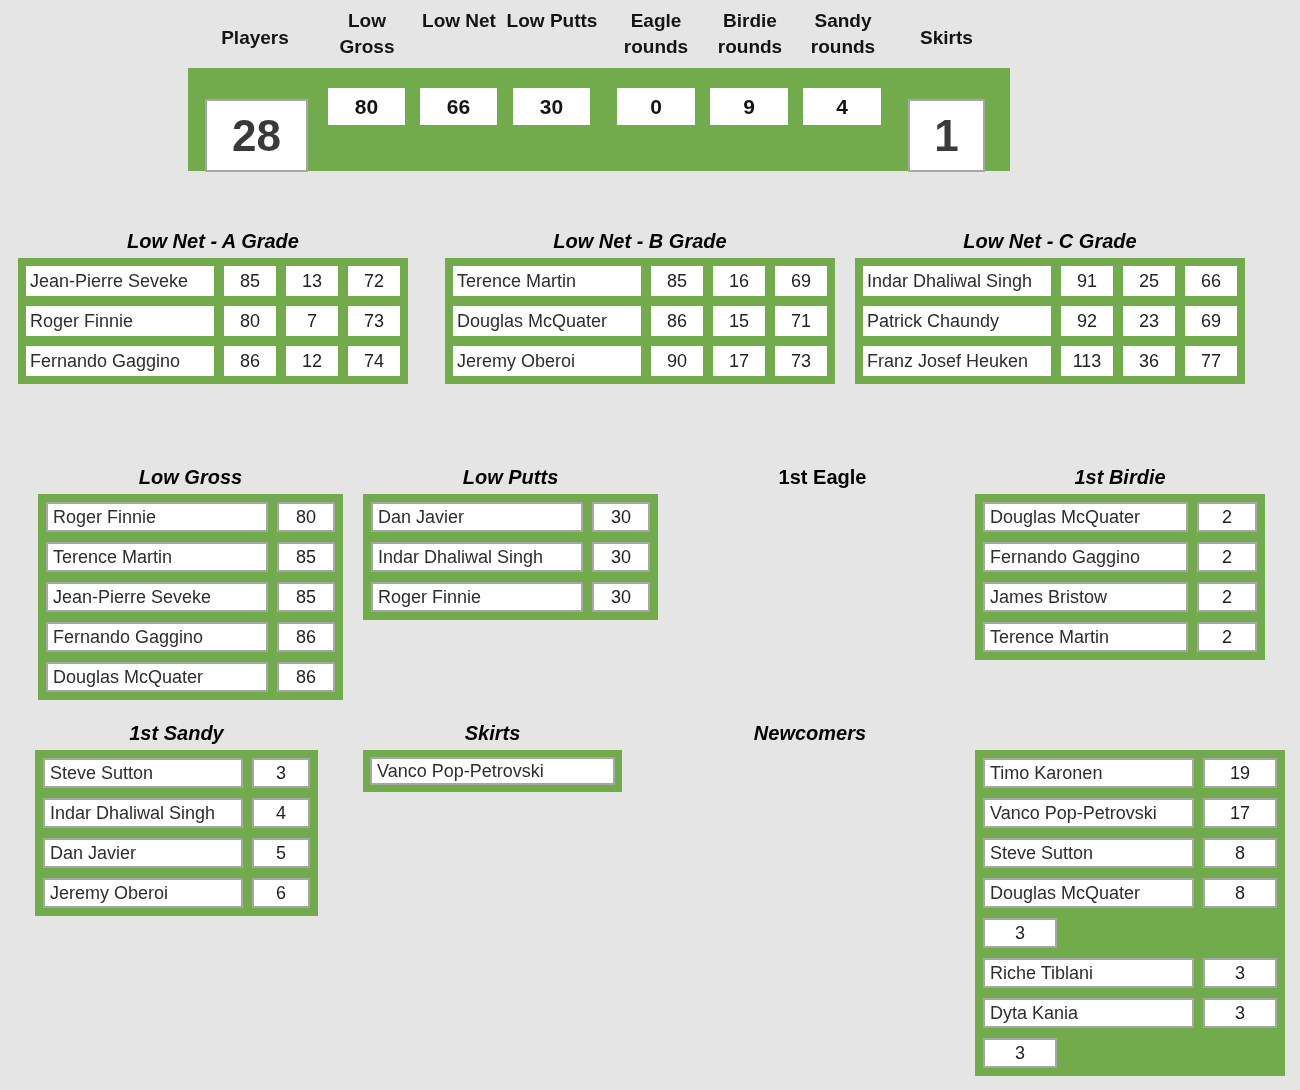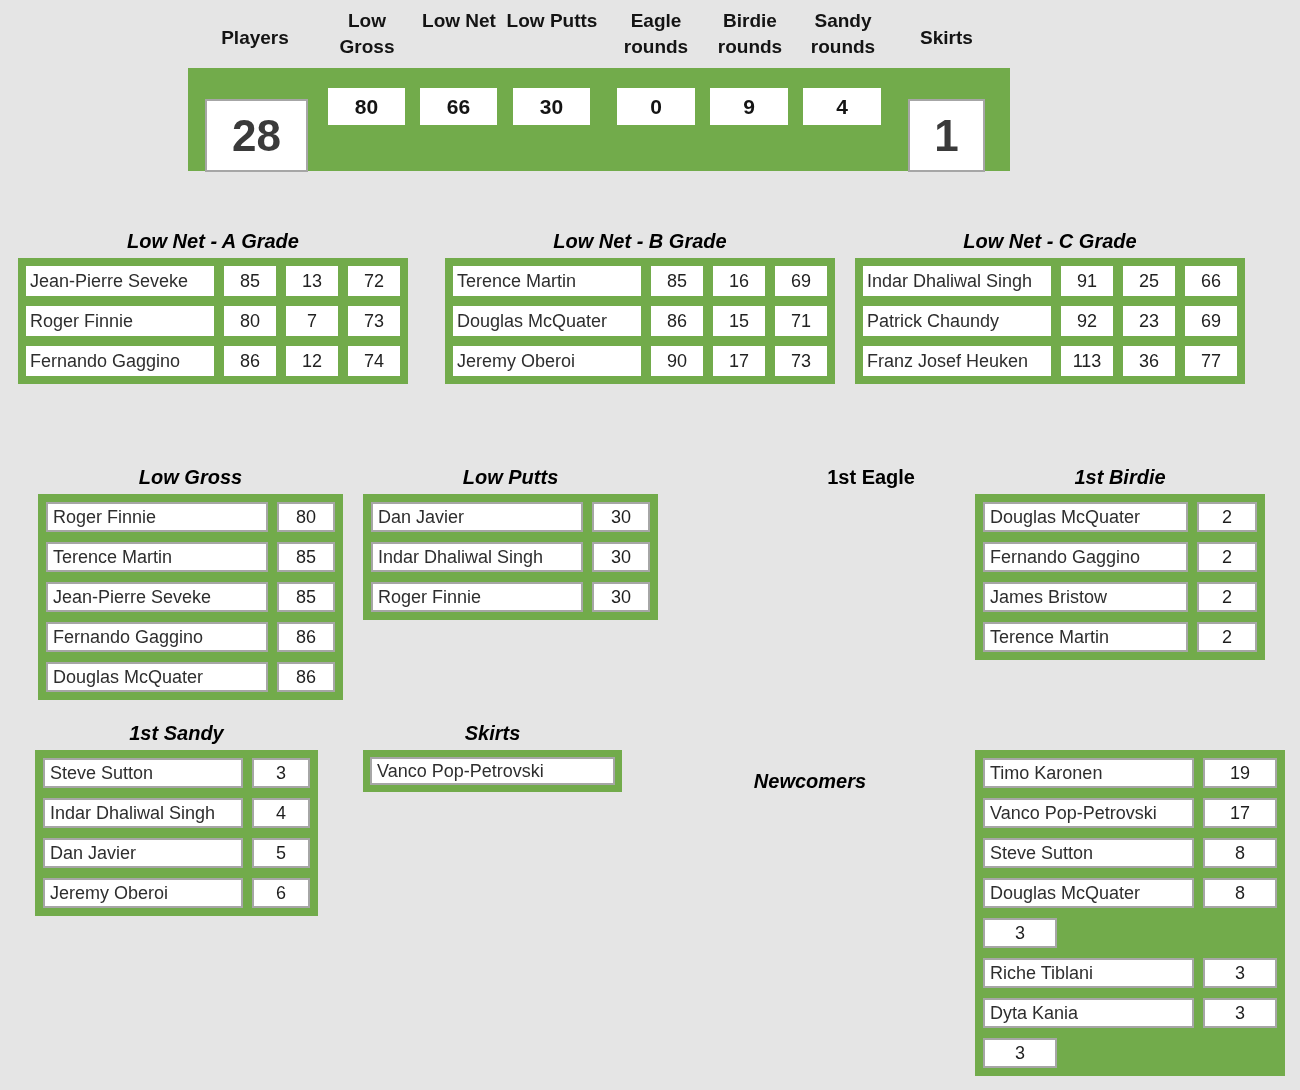--- a/index.html
+++ b/index.html
@@ -24,21 +24,21 @@
     position:absolute; top:88px; height:37px; width:77px; background:#fff;
     display:flex; align-items:center; justify-content:center;
     font-size:21px; font-weight:700; color:#141414;
   }
 
   
   .title {
     position:absolute; text-align:center; font-size:20px; font-weight:700;
     font-style:italic; color:#000; line-height:26px; white-space:nowrap;
   }
-  .title.upright { font-style:normal;text-align:right; }
+  .title.upright { font-style:normal; }
 
   
   .net-table {
     position:absolute; width:390px; background:var(--green); padding:8px;
     box-sizing:border-box; display:flex; flex-direction:column; gap:10px;
   }
   .net-row { display:flex; gap:10px; height:30px; }
   .net-name {
     flex:1; background:#fff; display:flex; align-items:center; padding:0 4px;
     font-size:18px; color:#2e2e2e; white-space:nowrap; overflow:hidden;
@@ -239,21 +239,21 @@
       </div>
 
       <div class="aw-row">
         <div class="aw-name">Terence Martin</div>
         <div class="aw-num">2</div>
       </div>
     </div>
 
   <div class="title" style="left:35px;  top:720px; width:283px;">1st Sandy</div>
   <div class="title" style="left:363px; top:720px; width:259px;">Skirts</div>
-  <div class="title" style="left:715px; top:720px; width:190px;margin-top:48px;">Newcomers</div>
+  <div class="title" style="left:715px; top:720px; width:190px;">Newcomers</div>
   <div class="title" style="left:975px; top:760px; width:310px;font-family:Liberation Serif, serif;">Biggest Welcome Backs</div>
 
   <div class="aw-table" style="left:35px; top:750px; width:283px;">
 
       <div class="aw-row">
         <div class="aw-name">Steve Sutton</div>
         <div class="aw-num">3</div>
       </div>
 
       <div class="aw-row">

